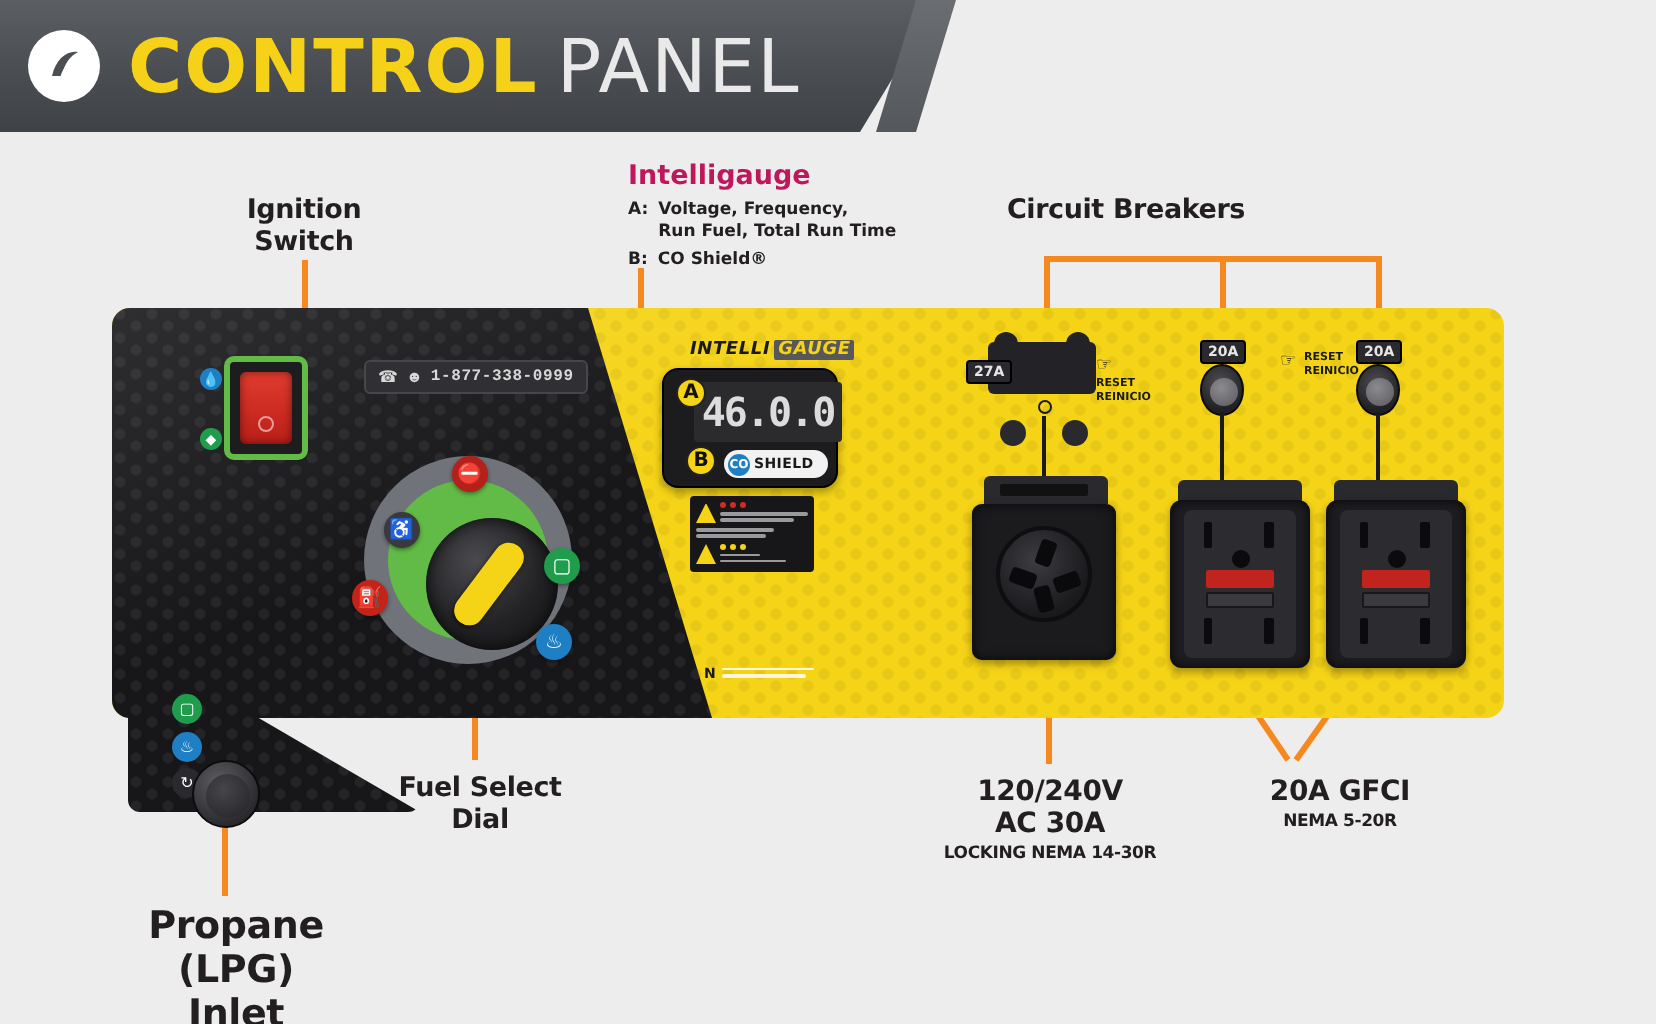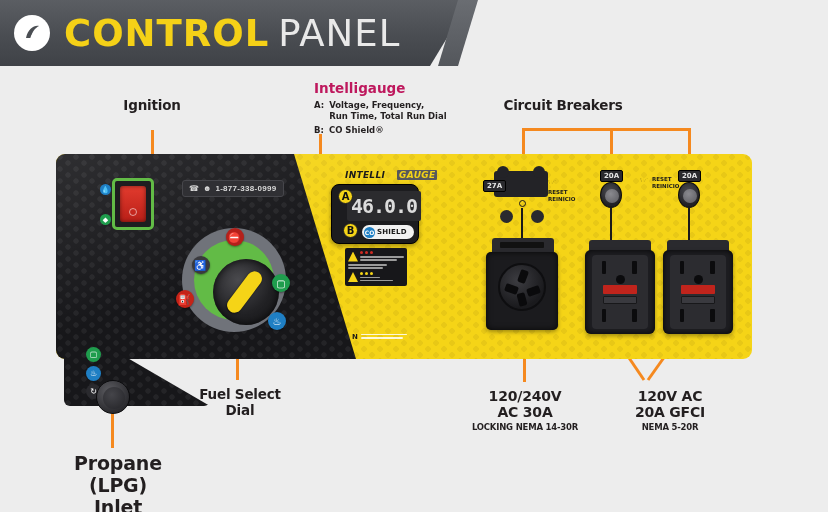--- a/index.html
+++ b/index.html
@@ -134,21 +134,21 @@
 
   
   #phone-badge {
     position: absolute; left: 182px; top: 180px;
     height: 17px; padding: 0 6px;
     background: #303034; border-radius: 3px;
     display: flex; align-items: center; gap: 4px;
     border: 1px solid #46464b;
   }
   #phone-badge .pnum {
-    font-family: Liberation Sans, sans-serif;
+    font-family: Liberation Mono, monospace;
     font-size: 8px; font-weight: bold; color: #d8d8d8; letter-spacing: .3px;
   }
 
   
   #dial-outer {
     position: absolute; left: 182px; top: 228px; width: 104px; height: 104px;
     border-radius: 50%; background: #70737a;
   }
   #dial-green {
     position: absolute; left: 12px; top: 12px; width: 80px; height: 80px;
@@ -168,21 +168,21 @@
   }
   .dial-icon {
     position: absolute; width: 18px; height: 18px; border-radius: 50%;
     display: flex; align-items: center; justify-content: center;
     font-size: 10px; color: #fff; box-shadow: 0 1px 2px rgba(0,0,0,.4);
   }
 
   
   #ig-brand {
     position: absolute; left: 345px; top: 170px;
-    display: flex; align-items: center; gap: 12px;
+    display: flex; align-items: center; gap: 2px;
   }
   #ig-brand .w1 {
     font-family: "DejaVu Sans", sans-serif; font-size: 9px; font-weight: bold;
     font-style: italic; color: #1a1a1a; letter-spacing: .3px;
   }
   #ig-brand .w2 {
     font-family: "DejaVu Sans", sans-serif; font-size: 9px; font-weight: bold;
     font-style: italic; color: #f5d417; letter-spacing: .3px;
     background: #58585b; padding: 0 2px; border-radius: 1px;
   }
@@ -365,31 +365,32 @@
       </svg>
     </div>
     <div id="header-title">
       <span class="ttl-a">CONTROL</span>
       <span class="ttl-b">PANEL</span>
     </div>
   </div>
 
   <div class="callout" style="left:92px; top:98px; width:120px; font-size:13.5px;">
     <span class="l">Ignition</span>
+    <span class="l">Switch</span>
   </div>
   <div class="lead" style="left:151px; top:130px; width:3px; height:52px;"></div>
   <div class="lead-dot" style="left:127px; top:193px;"></div>
 
   <div style="position:absolute; left:314px; top:80px; width:170px;">
     <div style="font-family:'DejaVu Sans',sans-serif; font-weight:bold; font-size:13.5px; color:#be185d;">Intelligauge</div>
     <div style="display:flex; gap:5px; margin-top:4px;">
       <span style="font-family:'DejaVu Sans',sans-serif;font-weight:bold;font-size:8.5px;color:#231f20;">A:</span>
       <span style="font-family:'DejaVu Sans',sans-serif;font-weight:bold;font-size:8.5px;color:#231f20;line-height:1.35;">
         <span style="display:block">Voltage, Frequency,</span>
-        <span style="display:block">Run Time, Total Run Dial</span>
+        <span style="display:block">Run Fuel, Total Run Time</span>
       </span>
     </div>
     <div style="display:flex; gap:5px; margin-top:2px;">
       <span style="font-family:'DejaVu Sans',sans-serif;font-weight:bold;font-size:8.5px;color:#231f20;">B:</span>
       <span style="font-family:'DejaVu Sans',sans-serif;font-weight:bold;font-size:8.5px;color:#231f20;">CO Shield®</span>
     </div>
   </div>
   <div class="lead" style="left:319px; top:134px; width:3px; height:42px;"></div>
   <div class="lead" style="left:319px; top:174px; width:22px; height:3px;"></div>
   <div class="lead-dot" style="left:336px; top:170px;"></div>
@@ -421,21 +422,20 @@
 
   <div class="callout" style="left:455px; top:388px; width:140px; font-size:14px;">
     <span class="l">120/240V</span>
     <span class="l">AC 30A</span>
     <span class="l sub" style="font-size:8.5px; margin-top:3px;">LOCKING NEMA 14-30R</span>
   </div>
   <div class="lead" style="left:523px; top:316px; width:3px; height:66px;"></div>
   <div class="lead-dot" style="left:519px; top:311px;"></div>
 
   <div class="callout" style="left:600px; top:388px; width:140px; font-size:14px;">
-    <span class="l">120V AC</span>
     <span class="l">20A GFCI</span>
     <span class="l sub" style="font-size:8.5px; margin-top:3px;">NEMA 5-20R</span>
   </div>
   <svg style="position:absolute; left:596px; top:312px; width:110px; height:72px;" viewBox="0 0 110 72">
     <path d="M6 6 L48 68" stroke="#f5891f" stroke-width="3" fill="none"></path>
     <path d="M96 6 L52 68" stroke="#f5891f" stroke-width="3" fill="none"></path>
   </svg>
   <div class="lead-dot" style="left:597px; top:311px;"></div>
   <div class="lead-dot" style="left:687px; top:311px;"></div>
 

